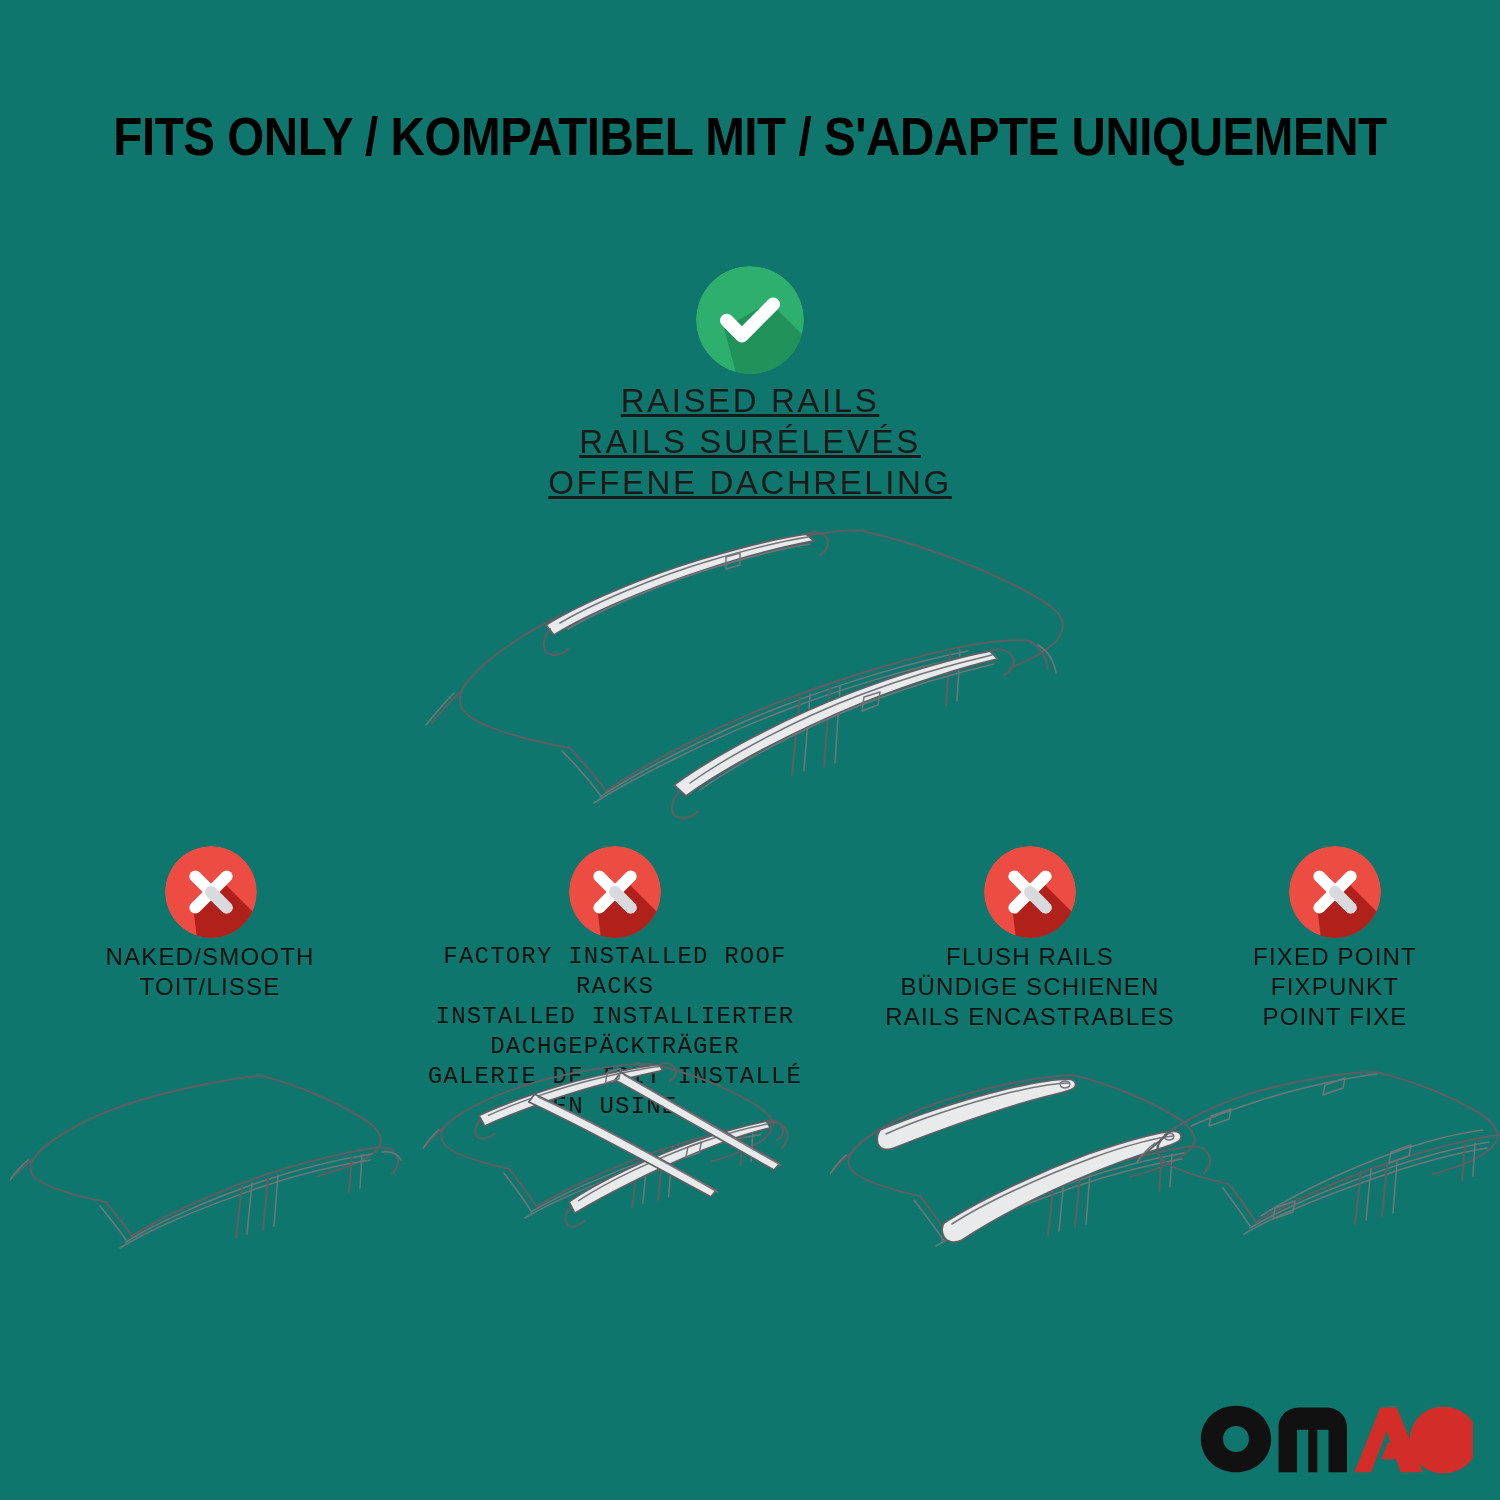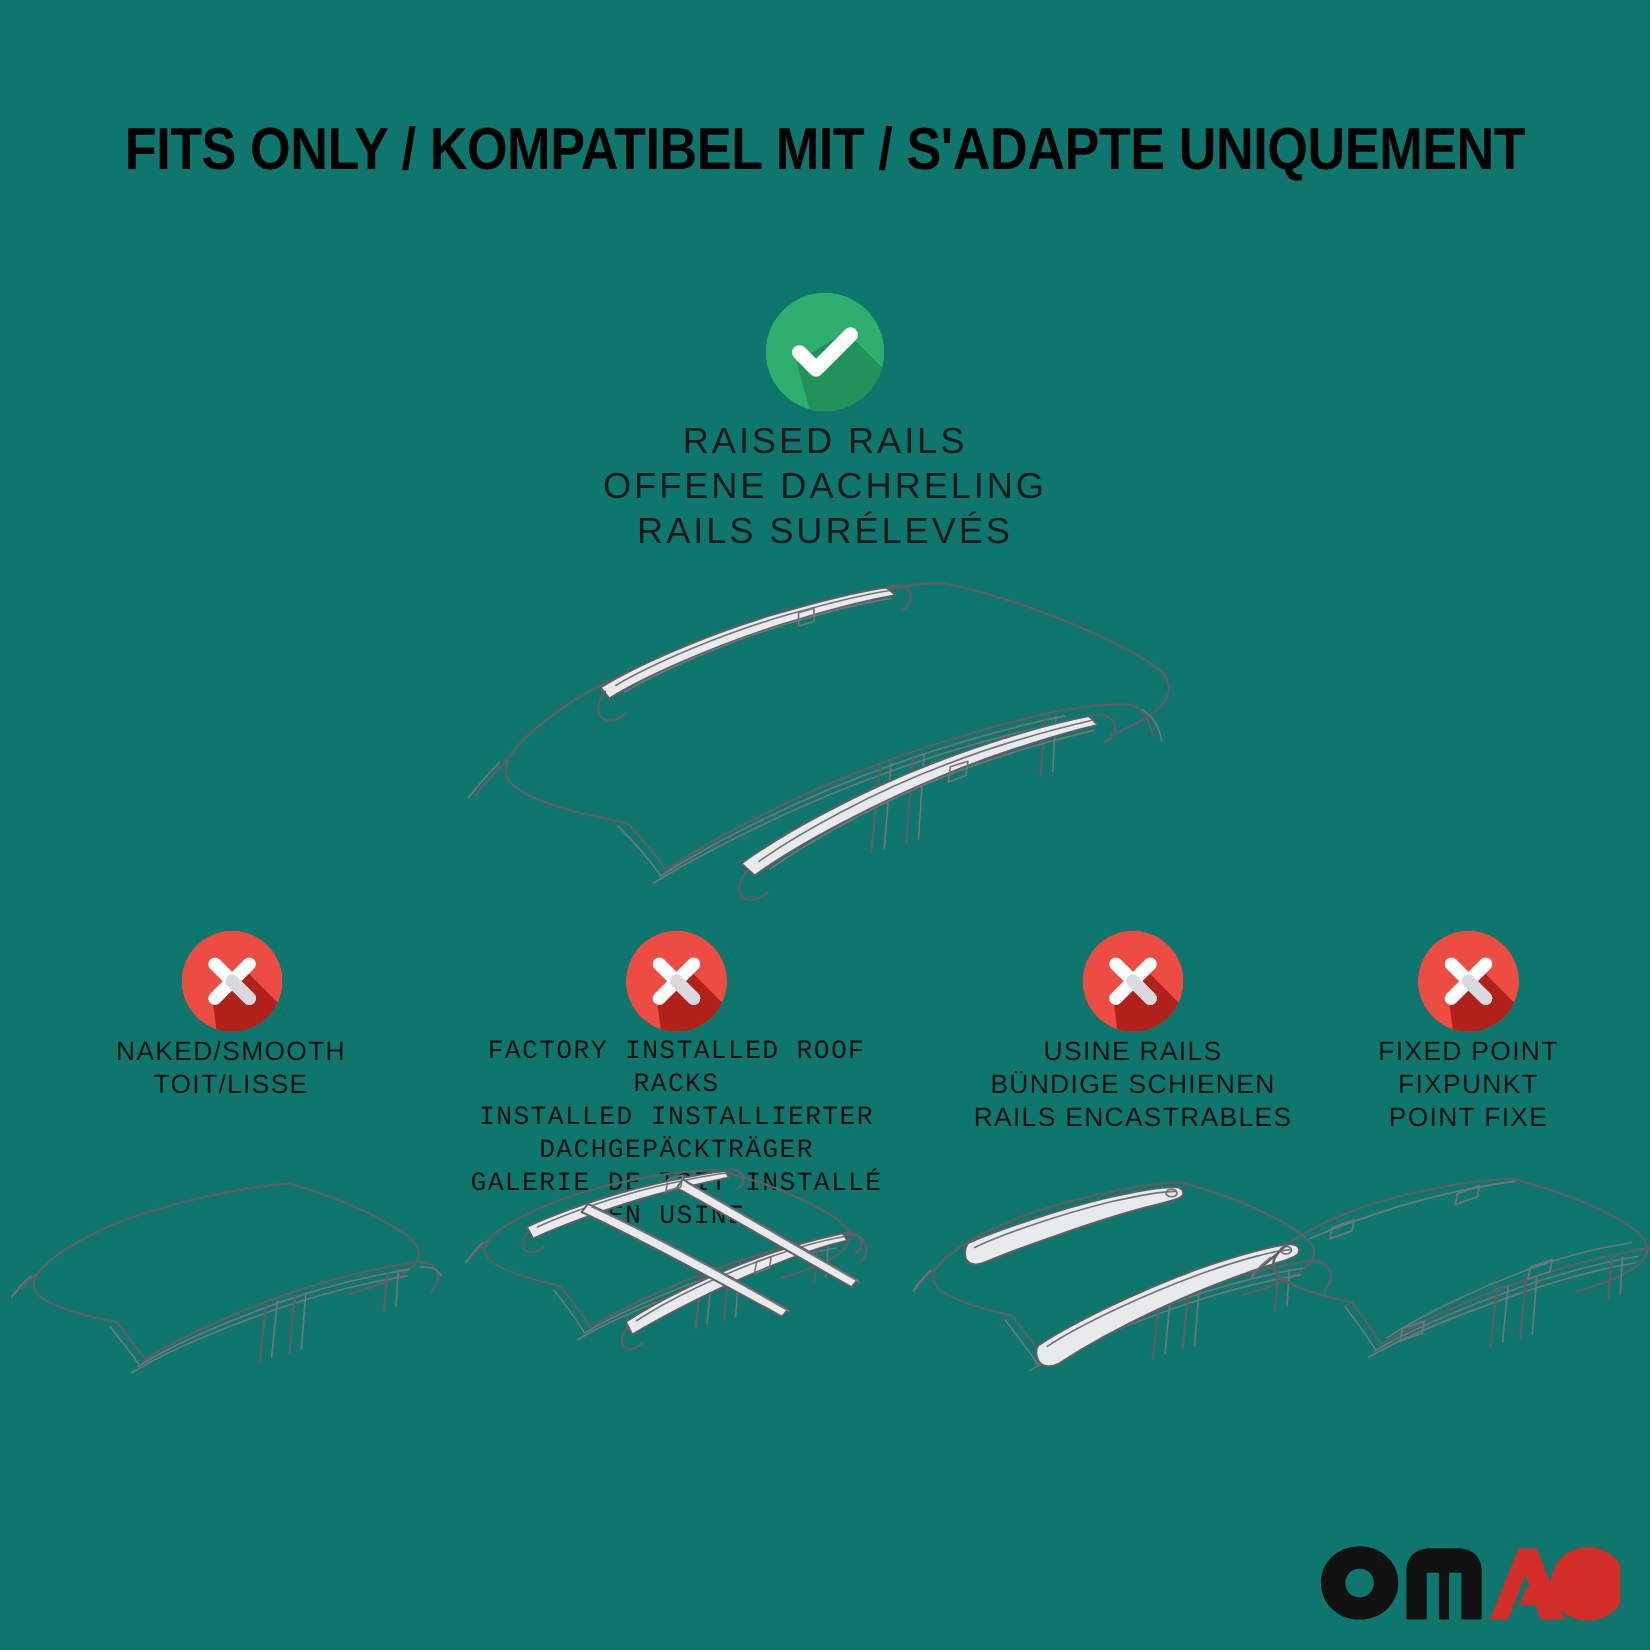--- a/index.html
+++ b/index.html
@@ -62,20 +62,21 @@
     position: absolute;
     top: 380px;
     left: 0;
     width: 1500px;
     text-align: center;
     font-size: 33px;
     line-height: 41px;
     letter-spacing: 2.6px;
     font-weight: 300;
     color: #1a1a1a;
+    text-decoration: underline;
   }
   .approved-art {
     position: absolute;
     top: 505px;
     left: 410px;
     width: 690px;
     height: 330px;
   }
   .approved-art svg { display: block; width: 100%; height: 100%; }
 
@@ -168,22 +169,22 @@
         <g clip-path="url(#clipCheck)">
           <circle cx="50" cy="50" r="50" fill="#2EAF6E"></circle>
           <path d="M68 33 L110 75 L110 110 L40 110 L26 58 Z" fill="#1E8D57" opacity="0.85"></path>
           <path d="M28.5 50.5 L42.5 64.5 L71.5 35.5" fill="none" stroke="#ffffff" stroke-width="12.5" stroke-linecap="round" stroke-linejoin="round"></path>
         </g>
       </svg>
     </div>
 
     <div class="approved-caption">
       <div>RAISED RAILS</div>
+      <div>RAILS SURÉLEVÉS</div>
       <div>OFFENE DACHRELING</div>
-      <div>RAILS SURÉLEVÉS</div>
     </div>
 
     <div class="approved-art">
       <svg viewBox="0 0 690 330" aria-hidden="true">
 
         <path class="art-line" d="M52 185 C60 170 92 140 140 116 C200 86 300 52 392 32
                                   C420 26 440 24 452 26"></path>
         <path class="art-line" d="M452 26 C500 36 560 58 604 80 C628 92 640 100 648 108"></path>
         <path class="art-line" d="M648 108 C652 113 654 119 652 126 C648 139 628 152 600 163"></path>
         <path class="art-line" d="M52 185 C48 195 50 204 58 210 C72 222 110 234 160 243"></path>
@@ -363,21 +364,21 @@
             <path d="M62 38 L110 86 L110 110 L36 110 L30 62 Z" fill="#A81D18" opacity="0.9"></path>
             <g stroke="#ffffff" stroke-width="13" stroke-linecap="round">
               <line x1="33" y1="33" x2="67" y2="67"></line>
               <line x1="67" y1="33" x2="33" y2="67"></line>
             </g>
             <line x1="50" y1="50" x2="67" y2="67" stroke="#d8dade" stroke-width="13" stroke-linecap="round"></line>
           </g>
         </svg>
       </div>
       <div class="reject-caption">
-        <div>USINE RAILS</div>
+        <div>FLUSH RAILS</div>
         <div>BÜNDIGE SCHIENEN</div>
         <div>RAILS ENCASTRABLES</div>
       </div>
       <div class="reject-art">
         <svg viewBox="0 0 400 230" aria-hidden="true">
           <path class="art-line" d="M22 88 C32 74 64 54 110 38 C158 22 212 12 242 11"></path>
           <path class="art-line" d="M242 11 C282 20 322 38 346 53 C356 59 362 66 364 72"></path>
           <path class="art-line" d="M364 72 C366 78 362 85 352 92 C342 99 322 107 300 113"></path>
           <path class="art-line" d="M22 88 C16 96 18 104 26 110 C38 118 62 126 90 132"></path>
           <path class="art-line" d="M22 88 C14 94 7 102 2 108"></path>

